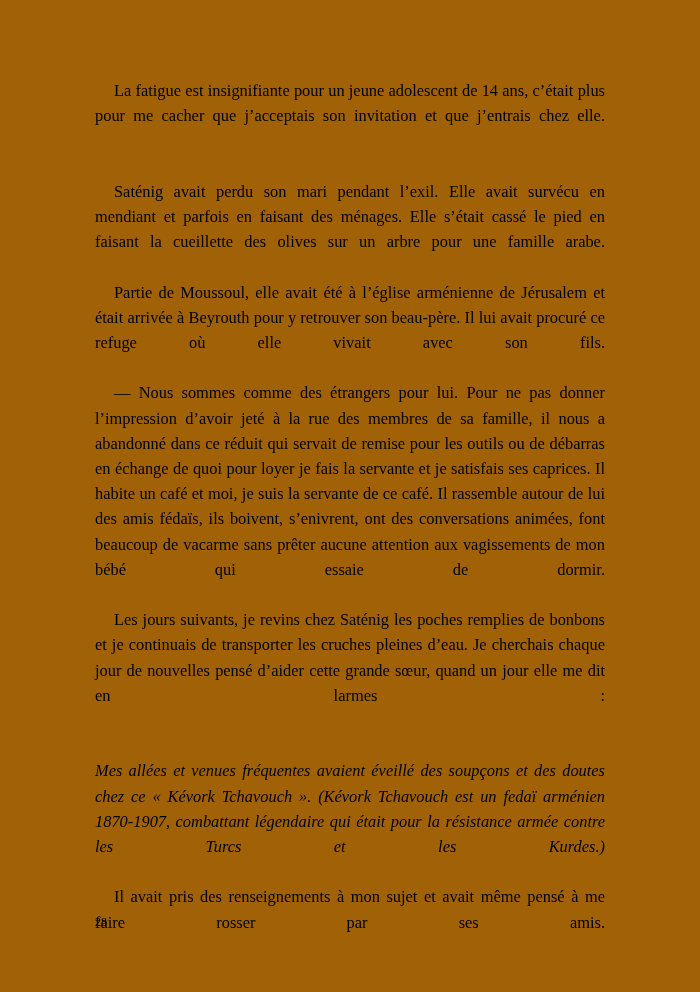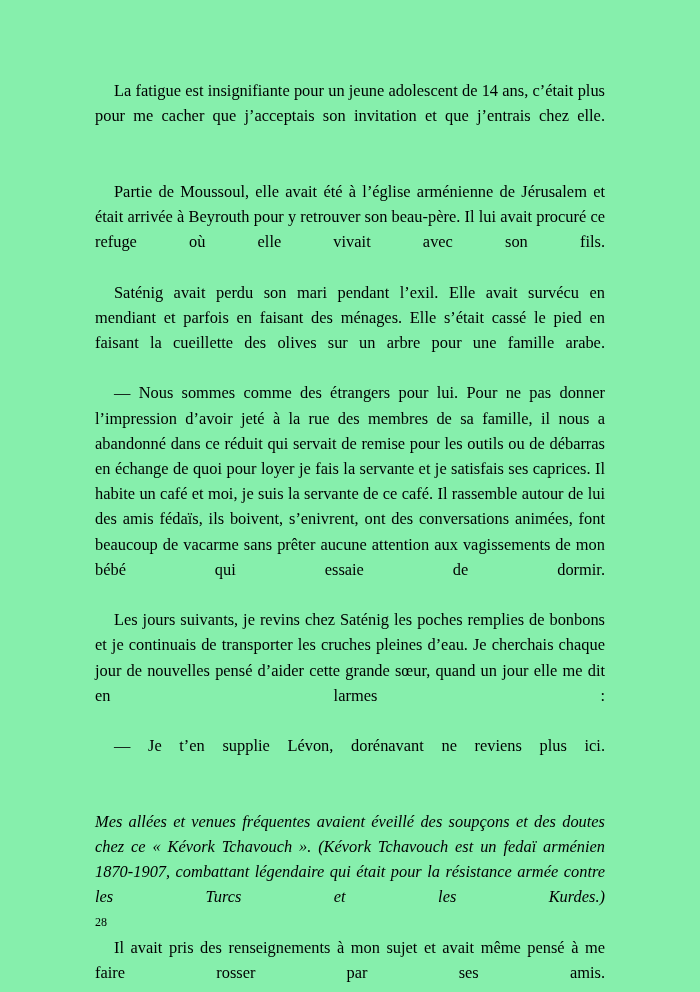--- a/index.html
+++ b/index.html
@@ -7,21 +7,21 @@
     margin: 0;
     padding: 0;
     background: #ffffff;
   }
 
   .page {
     position: relative;
     width: 700px;
     height: 992px;
     margin: 0 auto;
-    background: #86efac;
+    background: #a16207;
     box-sizing: border-box;
     overflow: hidden;
   }
 
   .text-block {
     position: absolute;
     left: 95px;
     top: 78px;
     width: 510px;
   }
@@ -71,25 +71,24 @@
 <body>
 
 <div class="page">
 
   <div class="text-block">
 
     <p class="para">La fatigue est insignifiante pour un jeune adolescent de 14 ans, c’était plus pour me cacher que j’acceptais son invitation et que j’entrais chez elle.</p>
 
     <div class="group-gap"></div>
 
+    <p class="para">Saténig avait perdu son mari pendant l’exil. Elle avait survécu en mendiant et parfois en faisant des ménages. Elle s’était cassé le pied en faisant la cueillette des olives sur un arbre pour une famille arabe.</p>
     <p class="para">Partie de Moussoul, elle avait été à l’église arménienne de Jérusalem et était arrivée à Beyrouth pour y retrouver son beau-père. Il lui avait procuré ce refuge où elle vivait avec son fils.</p>
-    <p class="para">Saténig avait perdu son mari pendant l’exil. Elle avait survécu en mendiant et parfois en faisant des ménages. Elle s’était cassé le pied en faisant la cueillette des olives sur un arbre pour une famille arabe.</p>
     <p class="para">— Nous sommes comme des étrangers pour lui. Pour ne pas donner l’impression d’avoir jeté à la rue des membres de sa famille, il nous a abandonné dans ce réduit qui servait de remise pour les outils ou de débarras en échange de quoi pour loyer je fais la servante et je satisfais ses caprices. Il habite un café et moi, je suis la servante de ce café. Il rassemble autour de lui des amis fédaïs, ils boivent, s’enivrent, ont des conversations animées, font beaucoup de vacarme sans prêter aucune attention aux vagissements de mon bébé qui essaie de dormir.</p>
     <p class="para">Les jours suivants, je revins chez Saténig les poches remplies de bonbons et je continuais de transporter les cruches pleines d’eau. Je cherchais chaque jour de nouvelles pensé d’aider cette grande sœur, quand un jour elle me dit en larmes :</p>
-    <p class="para">— Je t’en supplie Lévon, dorénavant ne reviens plus ici.</p>
 
     <div class="group-gap"></div>
 
     <p class="para no-indent">Mes allées et venues fréquentes avaient éveillé des soupçons et des doutes chez ce «&nbsp;Kévork Tchavouch&nbsp;». (Kévork Tchavouch est un fedaï arménien 1870-1907, combattant légendaire qui était pour la résistance armée contre les Turcs et les Kurdes.)</p>
     <p class="para">Il avait pris des renseignements à mon sujet et avait même pensé à me faire rosser par ses amis.</p>
 
   </div>
 
   <div class="folio">28</div>
 

